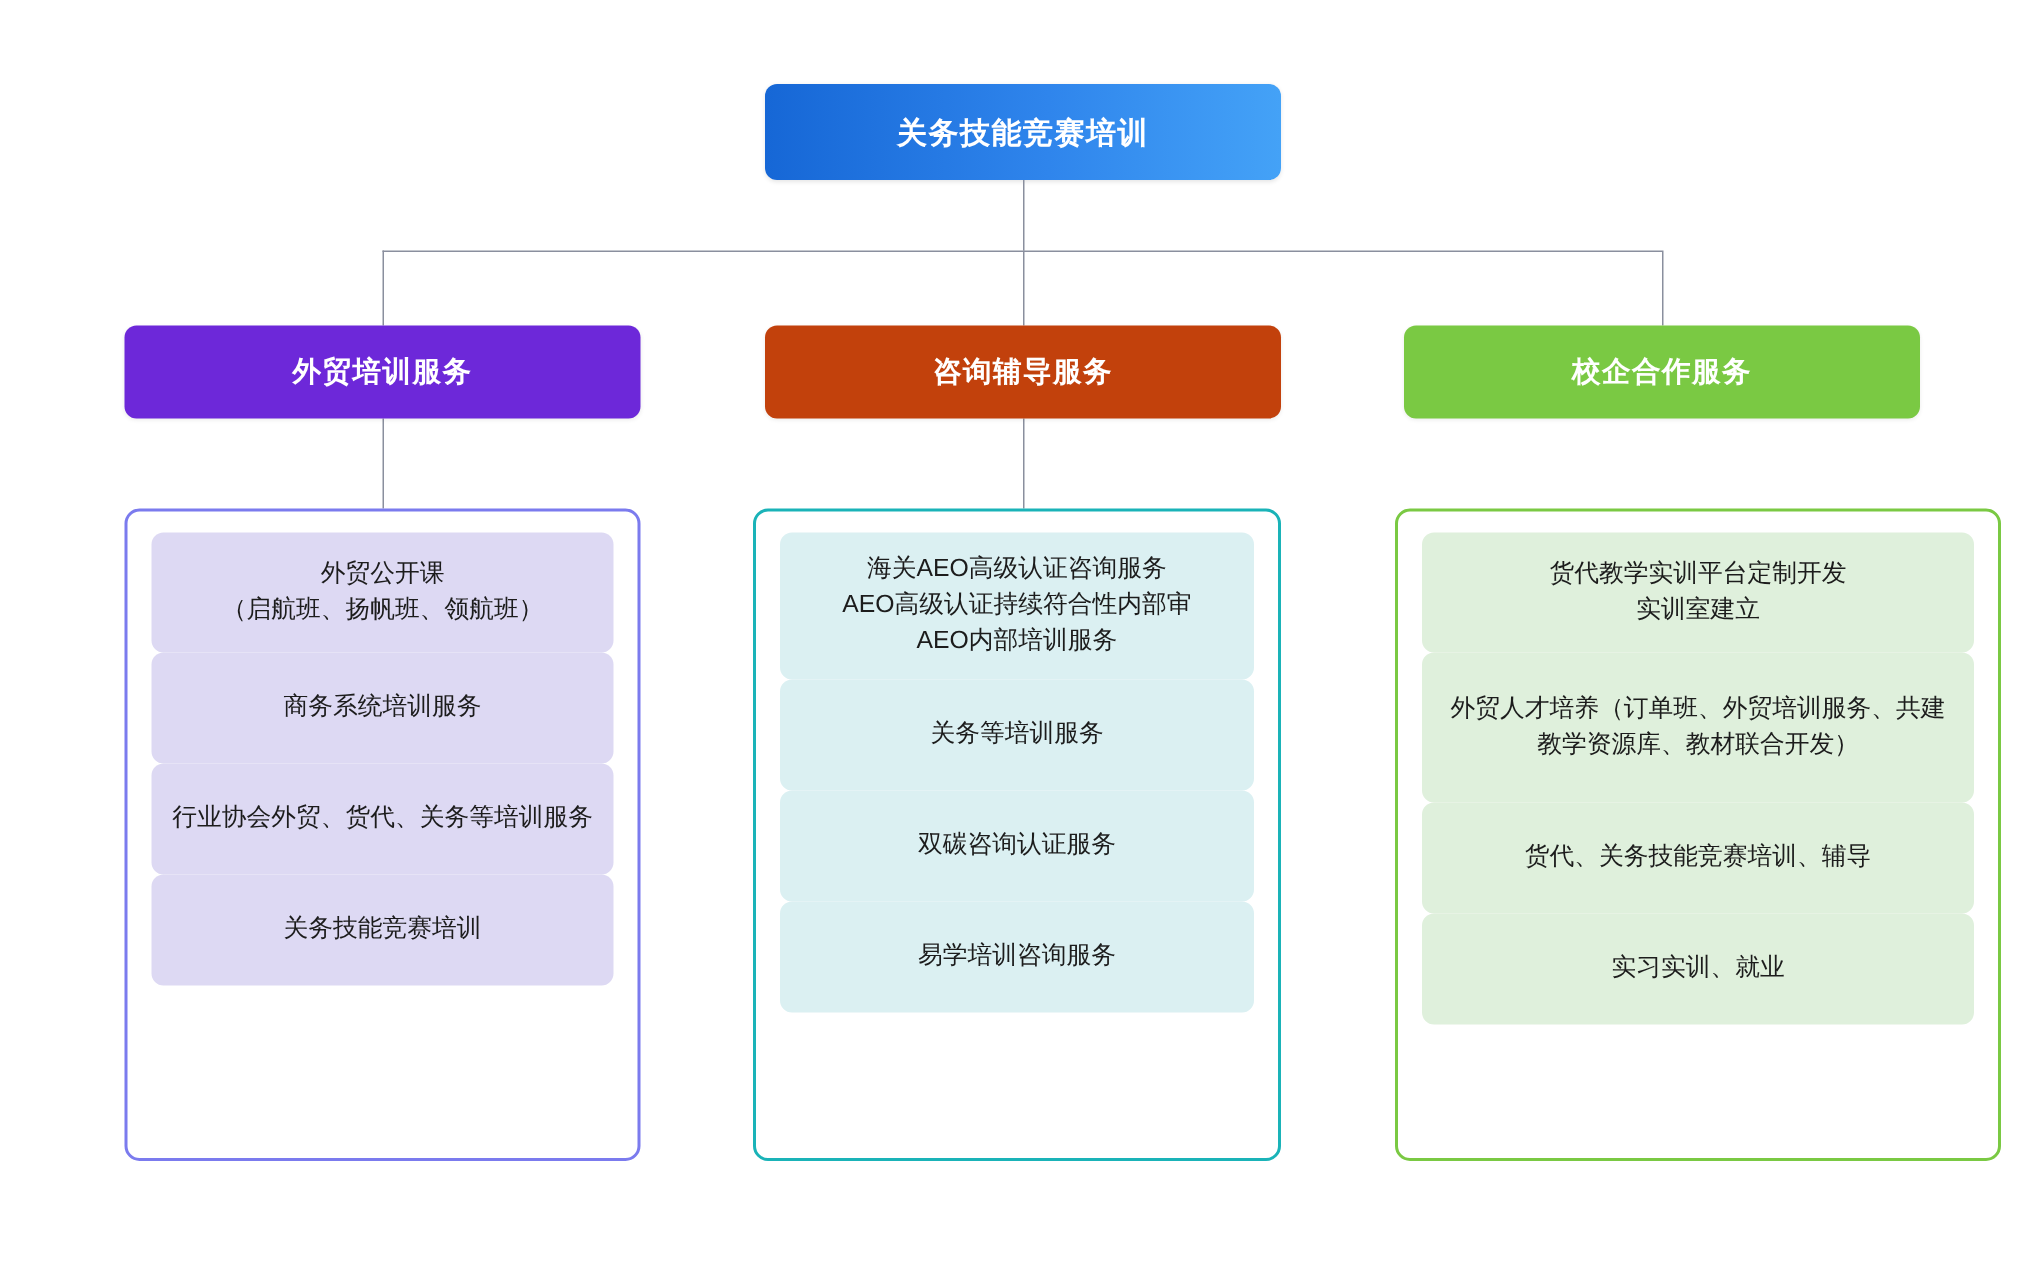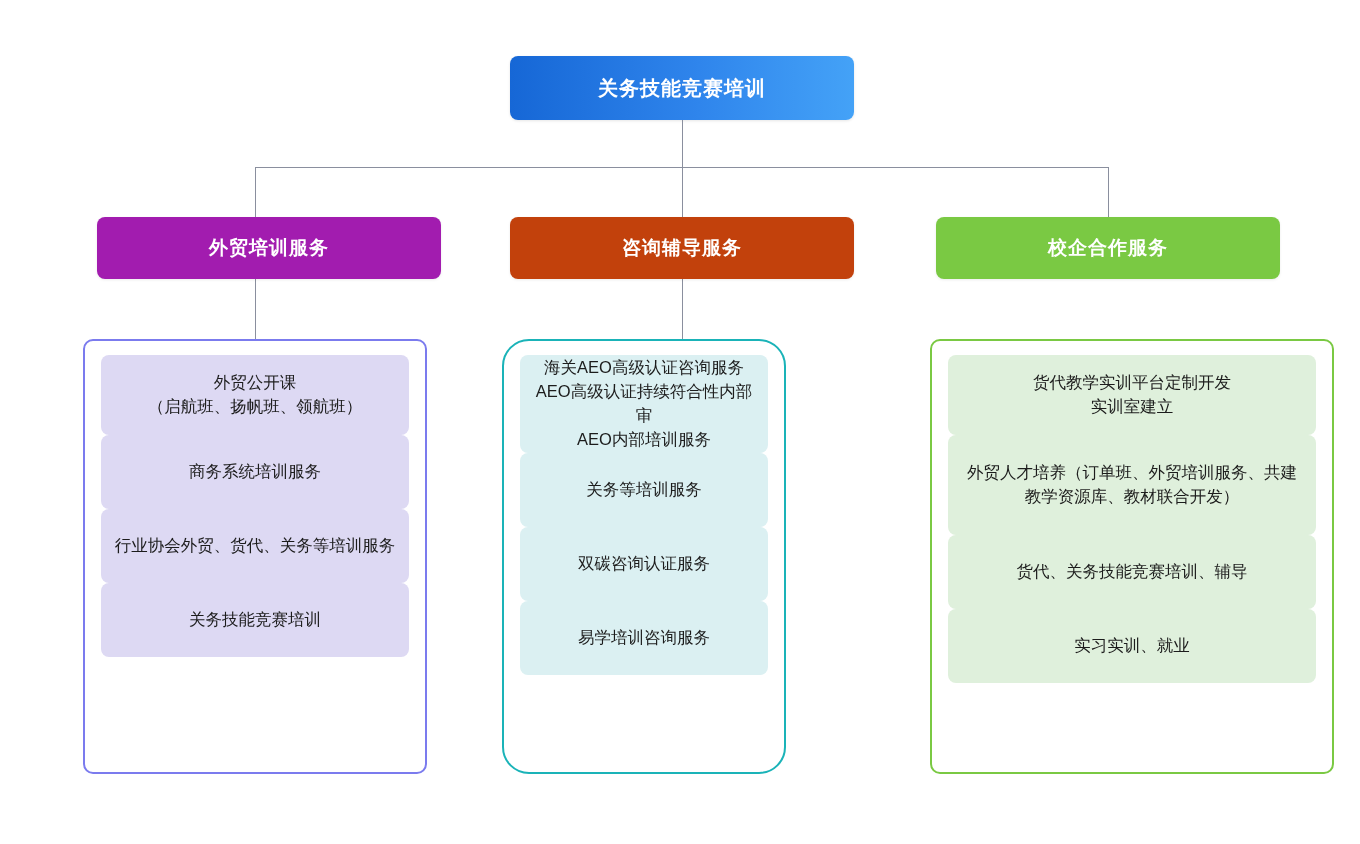--- a/index.html
+++ b/index.html
@@ -61,41 +61,41 @@
     align-items: center;
     justify-content: center;
     box-shadow: 0 1px 3px rgba(0,0,0,0.08);
   }
   .branch-header .branch-title {
     color: #ffffff;
     font-size: 19px;
     font-weight: bold;
     letter-spacing: 1px;
   }
-  #header-0 { left: 97px;  background: #a21caf; }
+  #header-0 { left: 83px;  background: #6d28d9; }
   #header-1 { left: 510px; background: #c2410c; }
   #header-2 { left: 936px; background: #7ac943; }
 
   
   .branch-box {
     position: absolute;
     top: 339px;
     width: 344px;
     height: 435px;
     box-sizing: border-box;
     border-radius: 10px;
     border: 2px solid #7b7bee;
     background: #ffffff;
     padding: 14px 16px;
     display: flex;
     flex-direction: column;
     justify-content: flex-start;
   }
   #box-0 { left: 83px;  border-color: #7b7bee; }
-  #box-1 { left: 502px; border-color: #1ab3b8; width: 284px; border-radius: 27px; }
+  #box-1 { left: 502px; border-color: #1ab3b8; width: 352px; }
   #box-2 { left: 930px; border-color: #7ac943; width: 404px; }
 
   
   .item-card {
     box-sizing: border-box;
     border-radius: 8px;
     display: flex;
     align-items: center;
     justify-content: center;
     text-align: center;

